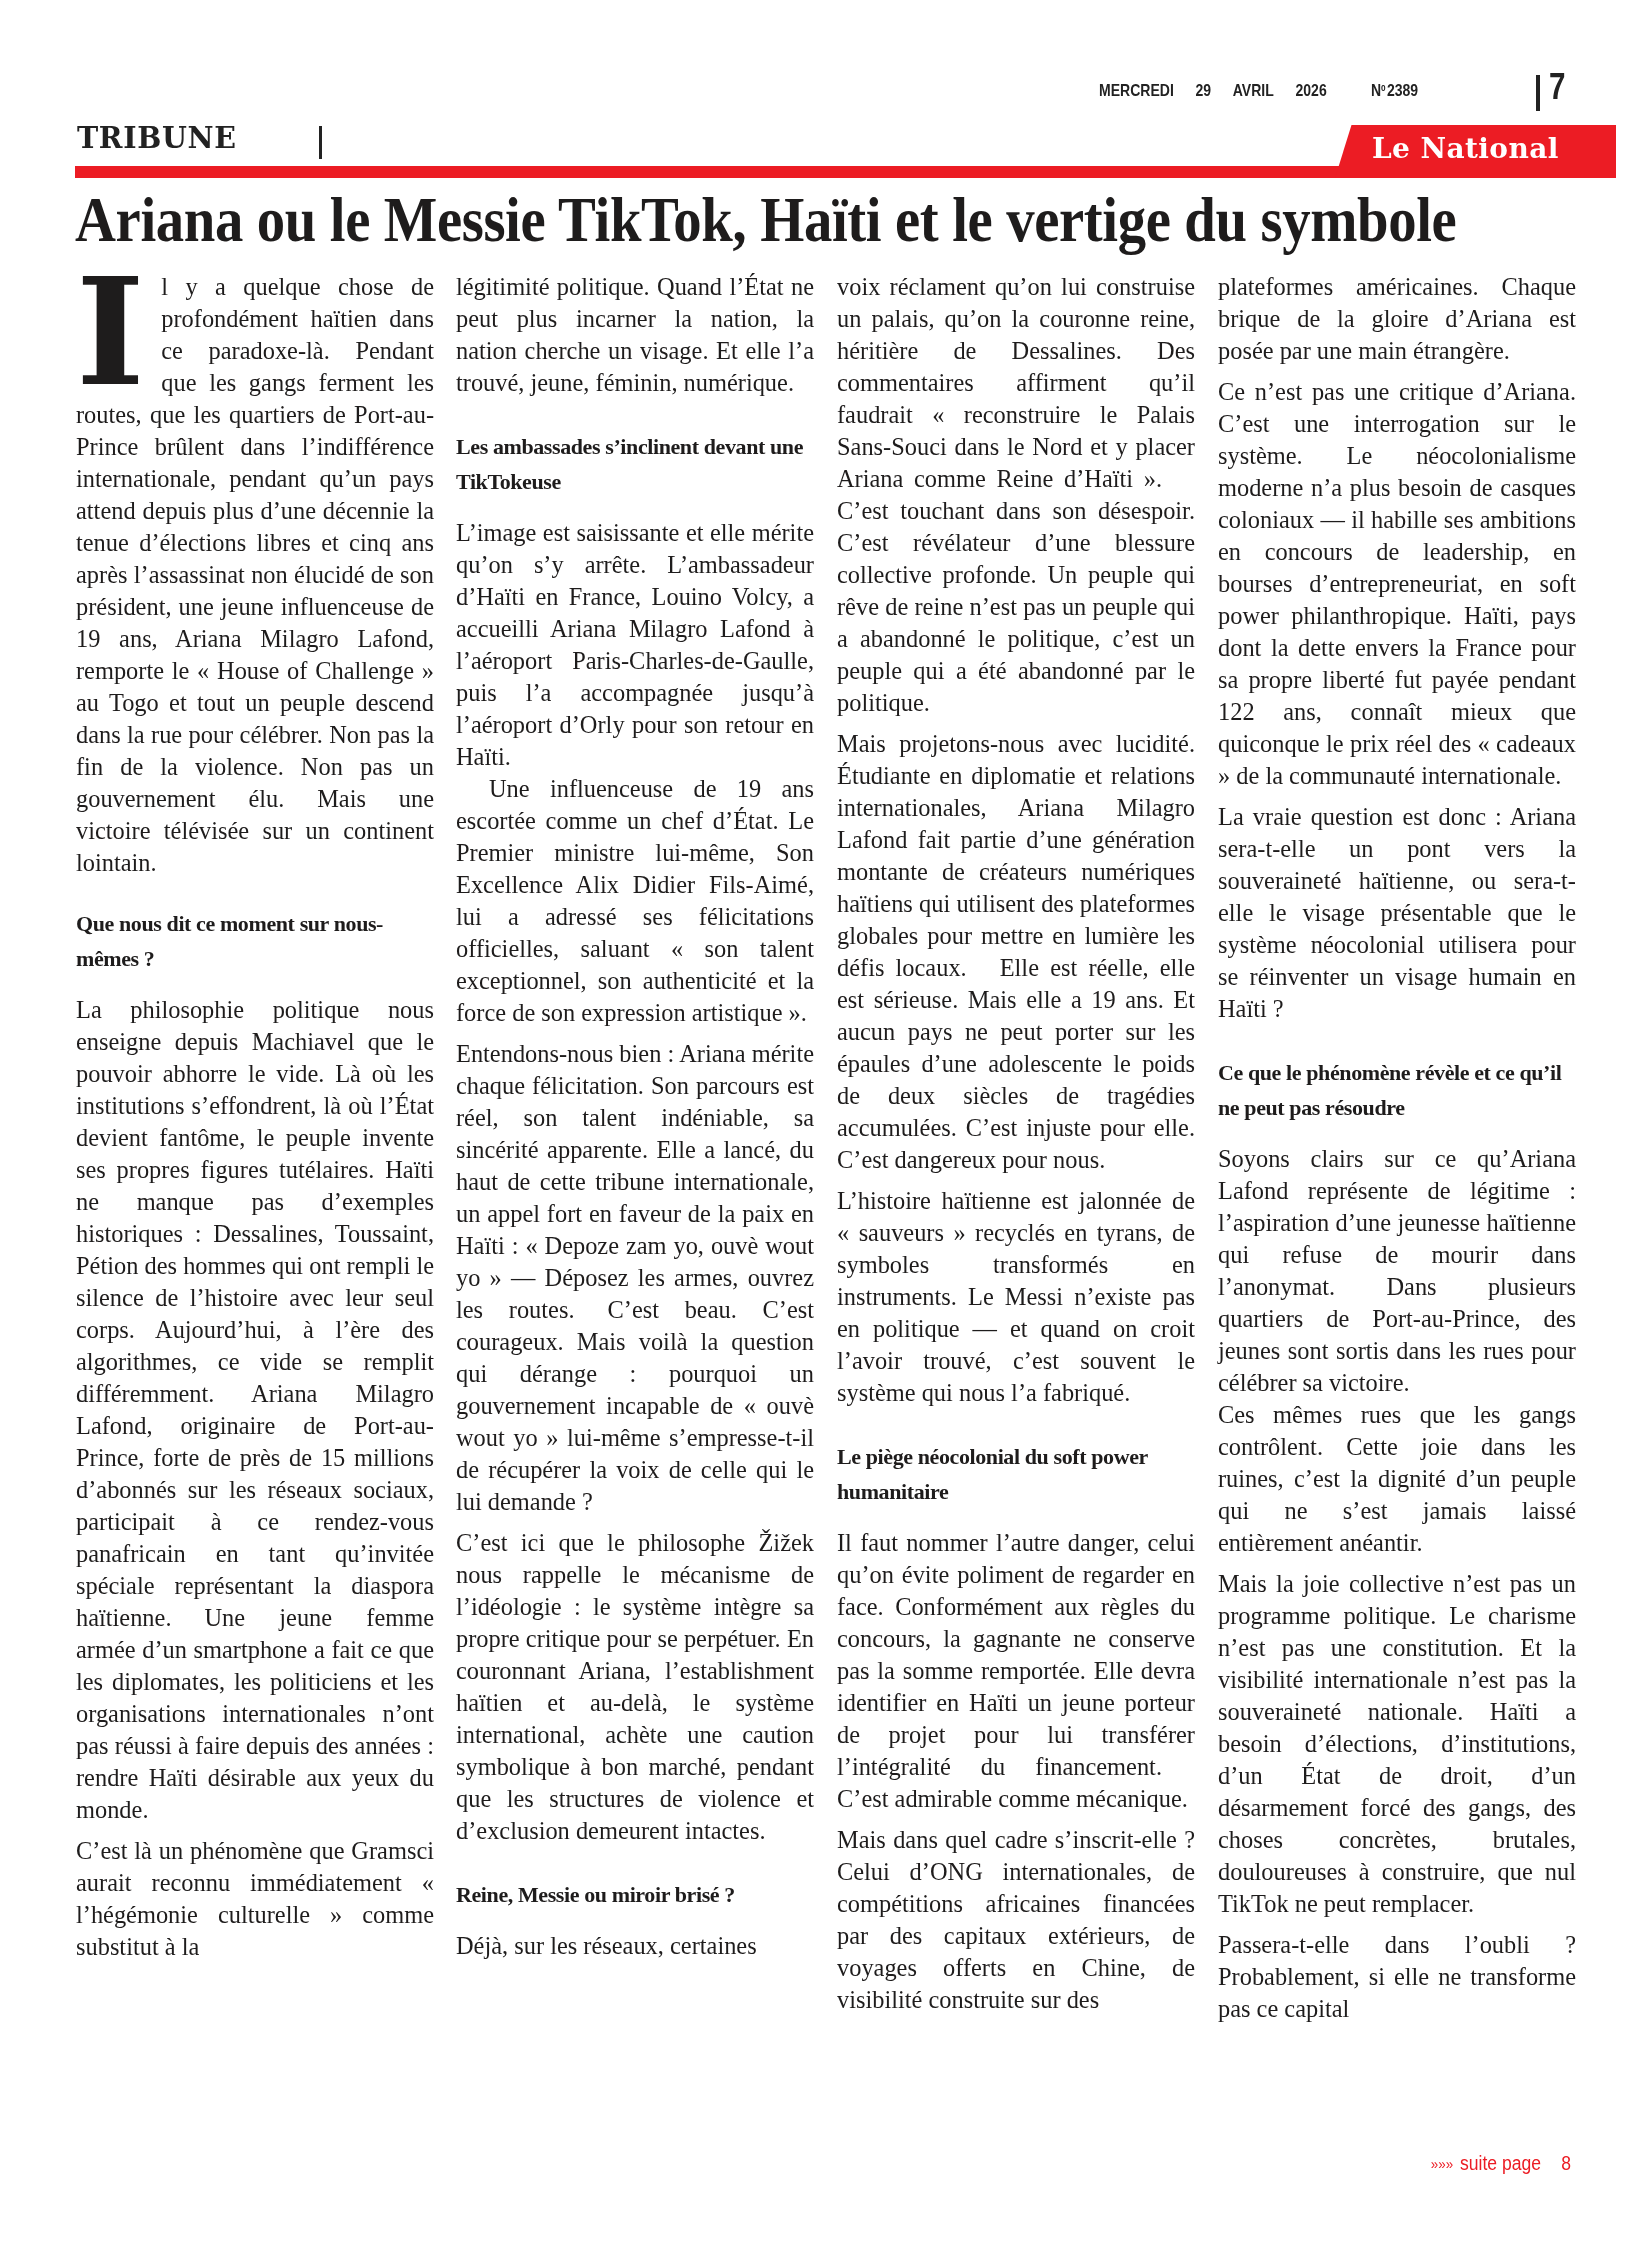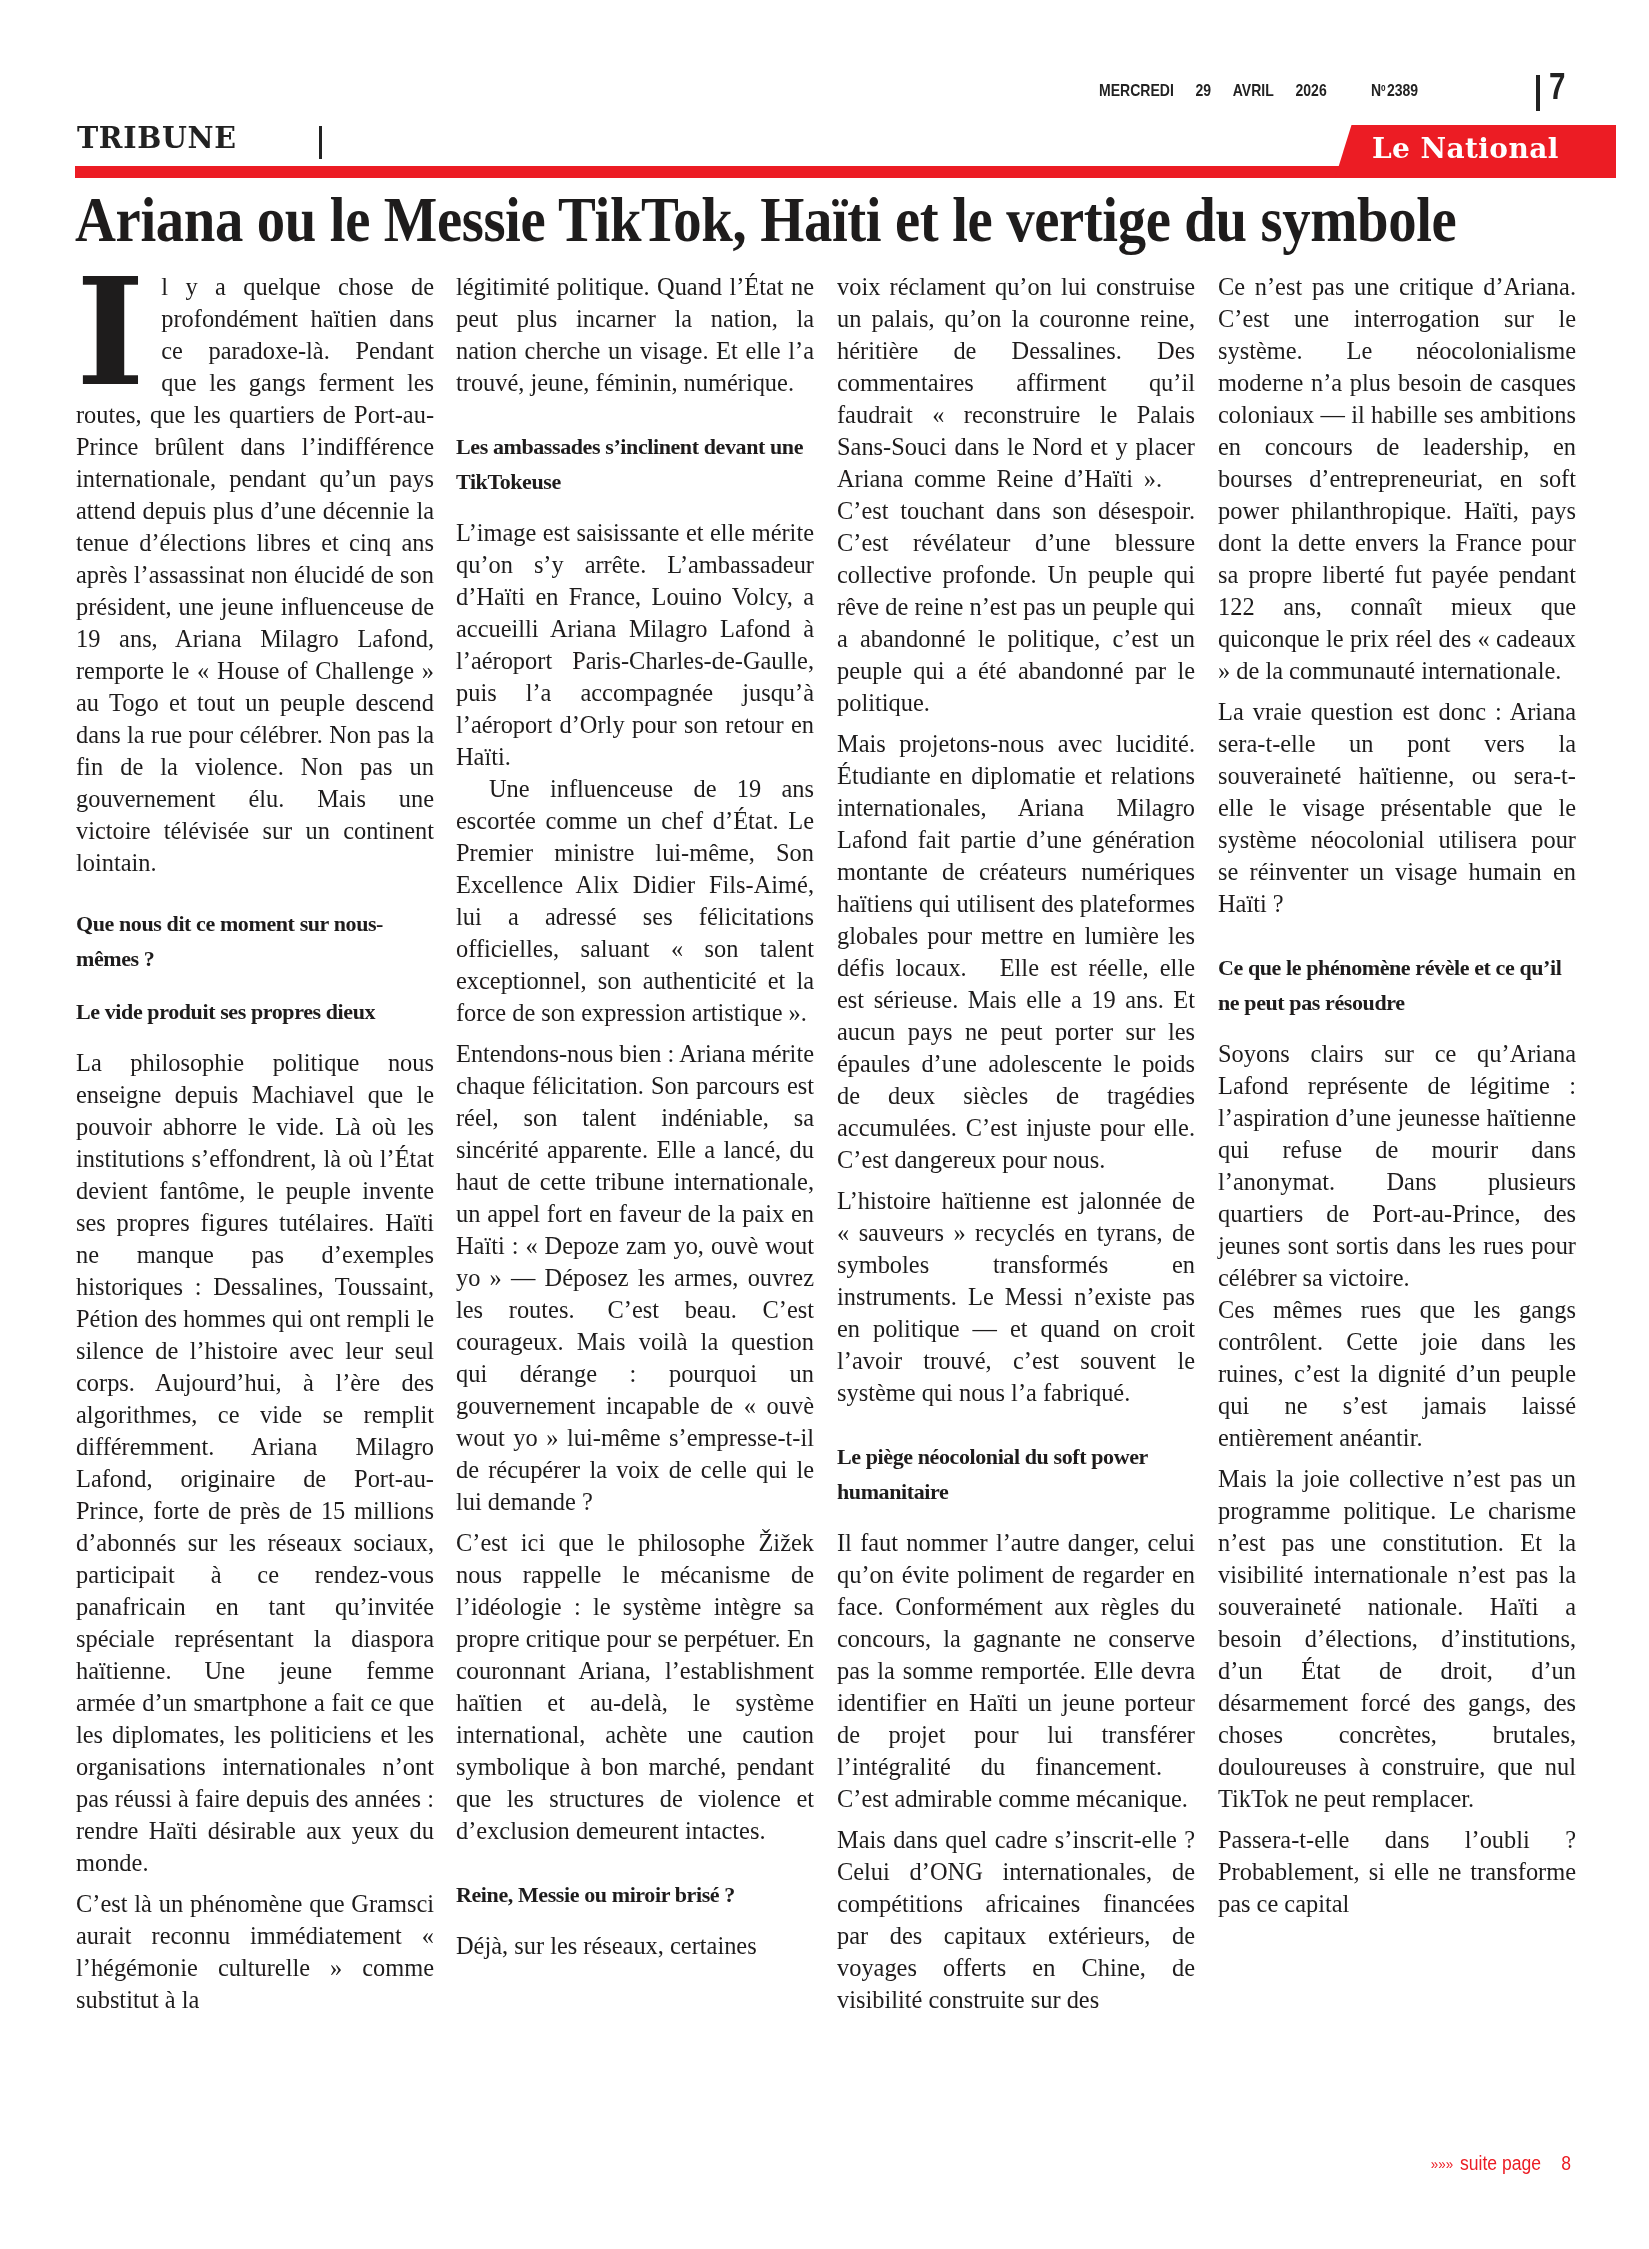--- a/index.html
+++ b/index.html
@@ -53,21 +53,20 @@
 
 <div class="abs redbar"></div>
 <div class="abs redtab"></div>
 <div class="abs brand">Le National</div>
 
 <h1 class="abs title" style="margin:0">Ariana ou le Messie TikTok, Haïti et le vertige du symbole</h1>
 
 <div class="abs col col1">
   <p><span class="dropcap">I</span><span>l y a quelque chose de profondément haïtien dans ce paradoxe-là. Pendant que les gangs ferment les routes, que les quartiers de Port-au-Prince brûlent dans l’indifférence internationale, pendant qu’un pays attend depuis plus d’une décennie la tenue d’élections libres et cinq ans après l’assassinat non élucidé de son président, une jeune influenceuse de 19 ans, Ariana Milagro Lafond, remporte le « House of Challenge » au Togo et tout un peuple descend dans la rue pour célébrer. Non pas la fin de la violence. Non pas un gouvernement élu. Mais une victoire télévisée sur un continent lointain.</span></p>
   <h3 class="first">Que nous dit ce moment sur nous-mêmes ?</h3>
-  <h3 style="margin-top:0">Le vide produit ses propres dieux</h3>
   <p><span>La philosophie politique nous enseigne depuis Machiavel que le pouvoir abhorre le vide. Là où les institutions s’effondrent, là où l’État devient fantôme, le peuple invente ses propres figures tutélaires. Haïti ne manque pas d’exemples historiques : Dessalines, Toussaint, Pétion des hommes qui ont rempli le silence de l’histoire avec leur seul corps. Aujourd’hui, à l’ère des algorithmes, ce vide se remplit différemment. Ariana Milagro Lafond, originaire de Port-au-Prince, forte de près de 15 millions d’abonnés sur les réseaux sociaux, participait à ce rendez-vous panafricain en tant qu’invitée spéciale représentant la diaspora haïtienne.</span><span class="indent"></span><span>Une jeune femme armée d’un smartphone a fait ce que les diplomates, les politiciens et les organisations internationales n’ont pas réussi à faire depuis des années : rendre Haïti désirable aux yeux du monde.</span></p>
   <p>C’est là un phénomène que Gramsci aurait reconnu immédiatement « l’hégémonie culturelle » comme substitut à la</p>
 </div>
 
 <div class="abs col col2">
   <p>légitimité politique. Quand l’État ne peut plus incarner la nation, la nation cherche un visage. Et elle l’a trouvé, jeune, féminin, numérique.</p>
   <h3>Les ambassades s’inclinent devant une TikTokeuse</h3>
   <p class="tight">L’image est saisissante et elle mérite qu’on s’y arrête. L’ambassadeur d’Haïti en France, Louino Volcy, a accueilli Ariana Milagro Lafond à l’aéroport Paris-Charles-de-Gaulle, puis l’a accompagnée jusqu’à l’aéroport d’Orly pour son retour en Haïti.</p>
   <p><span class="indent"></span><span>Une influenceuse de 19 ans escortée comme un chef d’État. Le Premier ministre lui-même, Son Excellence Alix Didier Fils-Aimé, lui a adressé ses félicitations officielles, saluant « son talent exceptionnel, son authenticité et la force de son expression artistique ».</span></p>
   <p><span>Entendons-nous bien : Ariana mérite chaque félicitation. Son parcours est réel, son talent indéniable, sa sincérité apparente. Elle a lancé, du haut de cette tribune internationale, un appel fort en faveur de la paix en Haïti : « Depoze zam yo, ouvè wout yo » — Déposez les armes, ouvrez les routes.</span><span class="indent"></span><span>C’est beau. C’est courageux. Mais voilà la question qui dérange : pourquoi un gouvernement incapable de « ouvè wout yo » lui-même s’empresse-t-il de récupérer la voix de celle qui le lui demande ?</span></p>
@@ -79,20 +78,21 @@
 <div class="abs col col3">
   <p><span>voix réclament qu’on lui construise un palais, qu’on la couronne reine, héritière de Dessalines. Des commentaires affirment qu’il faudrait « reconstruire le Palais Sans-Souci dans le Nord et y placer Ariana comme Reine d’Haïti ».</span><span class="indent"></span><span>C’est touchant dans son désespoir. C’est révélateur d’une blessure collective profonde. Un peuple qui rêve de reine n’est pas un peuple qui a abandonné le politique, c’est un peuple qui a été abandonné par le politique.</span></p>
   <p><span>Mais projetons-nous avec lucidité. Étudiante en diplomatie et relations internationales, Ariana Milagro Lafond fait partie d’une génération montante de créateurs numériques haïtiens qui utilisent des plateformes globales pour mettre en lumière les défis locaux.</span><span class="indent"></span><span>Elle est réelle, elle est sérieuse. Mais elle a 19 ans. Et aucun pays ne peut porter sur les épaules d’une adolescente le poids de deux siècles de tragédies accumulées. C’est injuste pour elle. C’est dangereux pour nous.</span></p>
   <p>L’histoire haïtienne est jalonnée de « sauveurs » recyclés en tyrans, de symboles transformés en instruments. Le Messi n’existe pas en politique — et quand on croit l’avoir trouvé, c’est souvent le système qui nous l’a fabriqué.</p>
   <h3>Le piège néocolonial du soft power humanitaire</h3>
   <p><span>Il faut nommer l’autre danger, celui qu’on évite poliment de regarder en face. Conformément aux règles du concours, la gagnante ne conserve pas la somme remportée. Elle devra identifier en Haïti un jeune porteur de projet pour lui transférer l’intégralité du financement.</span><span class="indent"></span><span>C’est admirable comme mécanique.</span></p>
   <p>Mais dans quel cadre s’inscrit-elle ? Celui d’ONG internationales, de compétitions africaines financées par des capitaux extérieurs, de voyages offerts en Chine, de visibilité construite sur des</p>
 </div>
 
 <div class="abs col col4">
+  <p>plateformes américaines. Chaque brique de la gloire d’Ariana est posée par une main étrangère.</p>
   <p>Ce n’est pas une critique d’Ariana. C’est une interrogation sur le système. Le néocolonialisme moderne n’a plus besoin de casques coloniaux — il habille ses ambitions en concours de leadership, en bourses d’entrepreneuriat, en soft power philanthropique. Haïti, pays dont la dette envers la France pour sa propre liberté fut payée pendant 122 ans, connaît mieux que quiconque le prix réel des « cadeaux » de la communauté internationale.</p>
   <p>La vraie question est donc : Ariana sera-t-elle un pont vers la souveraineté haïtienne, ou sera-t-elle le visage présentable que le système néocolonial utilisera pour se réinventer un visage humain en Haïti ?</p>
   <h3>Ce que le phénomène révèle et ce qu’il ne peut pas résoudre</h3>
   <p class="tight">Soyons clairs sur ce qu’Ariana Lafond représente de légitime : l’aspiration d’une jeunesse haïtienne qui refuse de mourir dans l’anonymat. Dans plusieurs quartiers de Port-au-Prince, des jeunes sont sortis dans les rues pour célébrer sa victoire.</p>
   <p>Ces mêmes rues que les gangs contrôlent. Cette joie dans les ruines, c’est la dignité d’un peuple qui ne s’est jamais laissé entièrement anéantir.</p>
   <p>Mais la joie collective n’est pas un programme politique. Le charisme n’est pas une constitution. Et la visibilité internationale n’est pas la souveraineté nationale. Haïti a besoin d’élections, d’institutions, d’un État de droit, d’un désarmement forcé des gangs, des choses concrètes, brutales, douloureuses à construire, que nul TikTok ne peut remplacer.</p>
   <p>Passera-t-elle dans l’oubli ? Probablement, si elle ne transforme pas ce capital</p>
 </div>
 
 <div class="abs suite">

